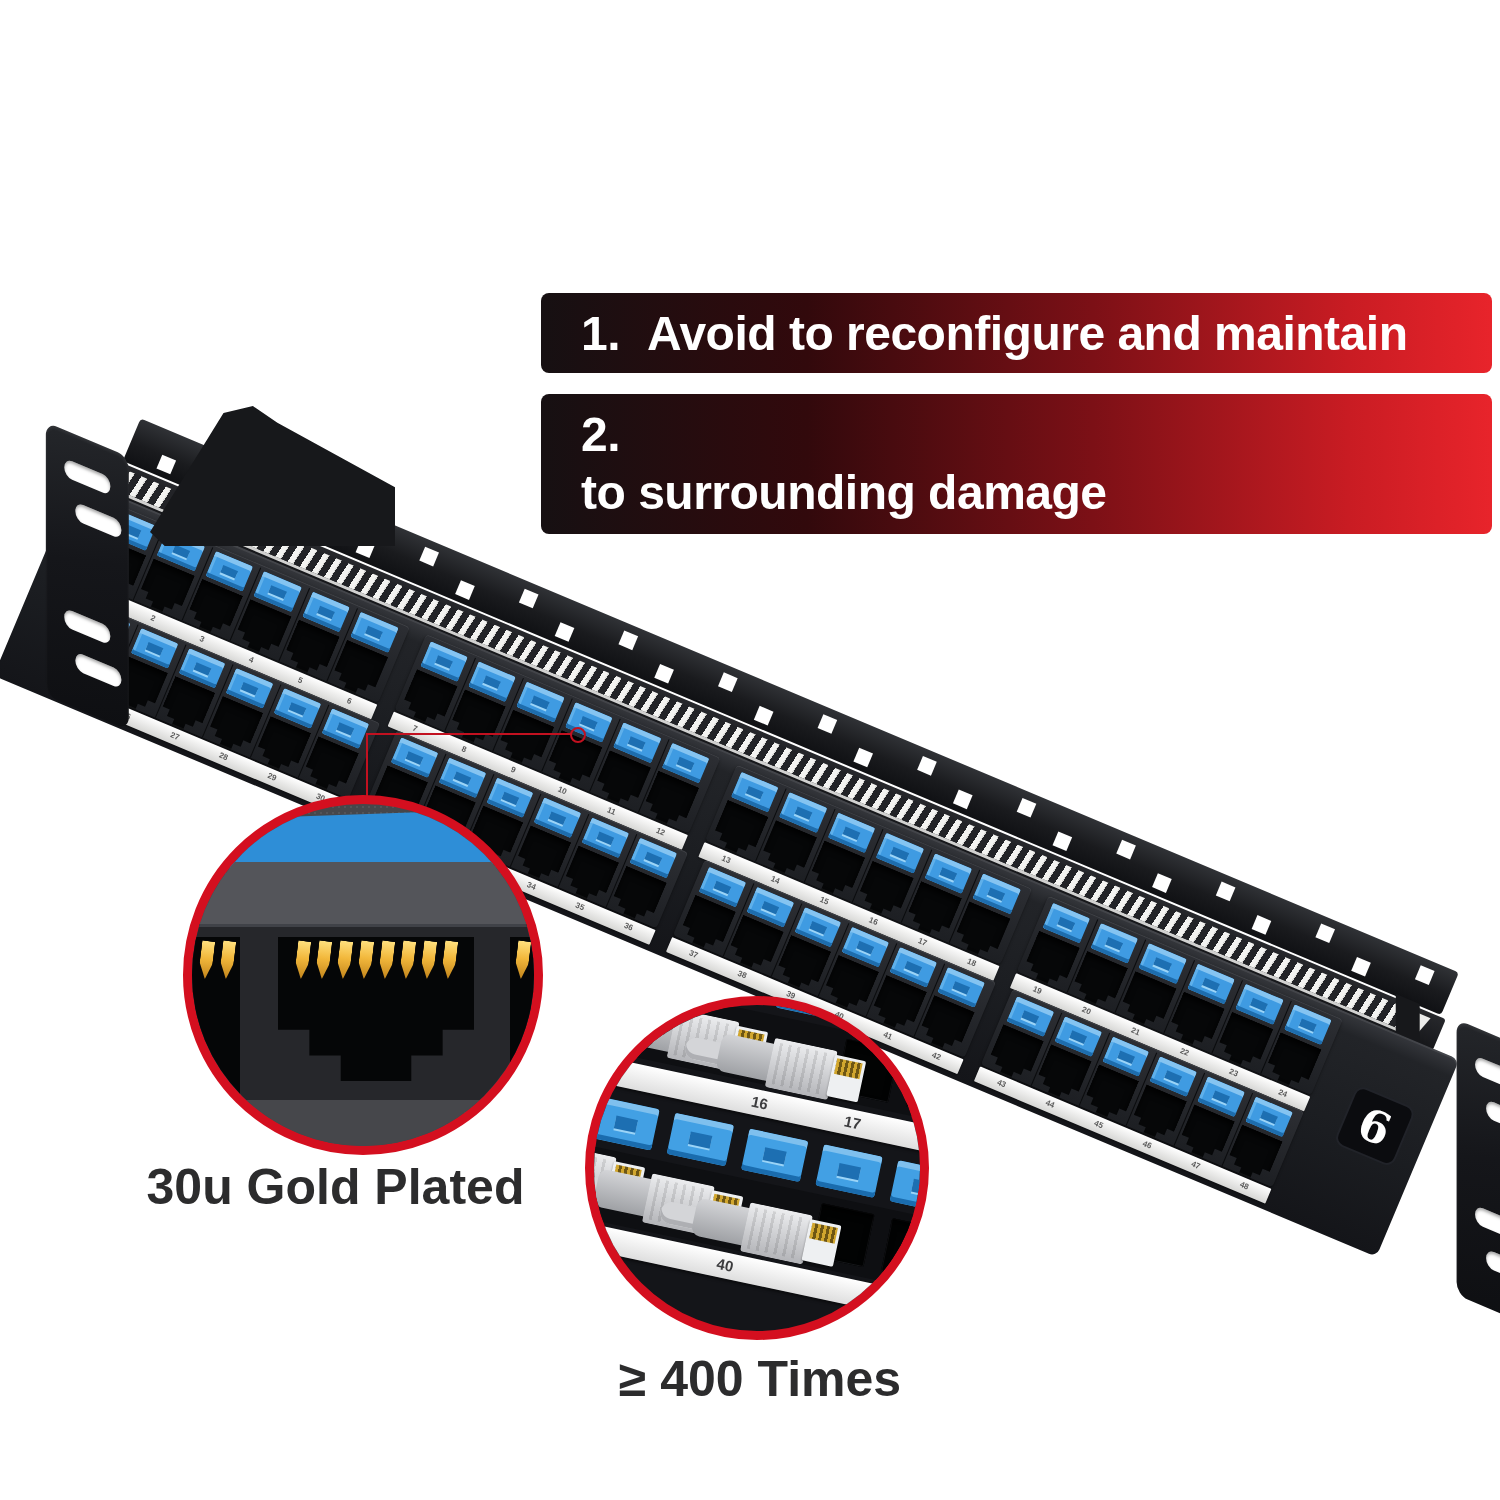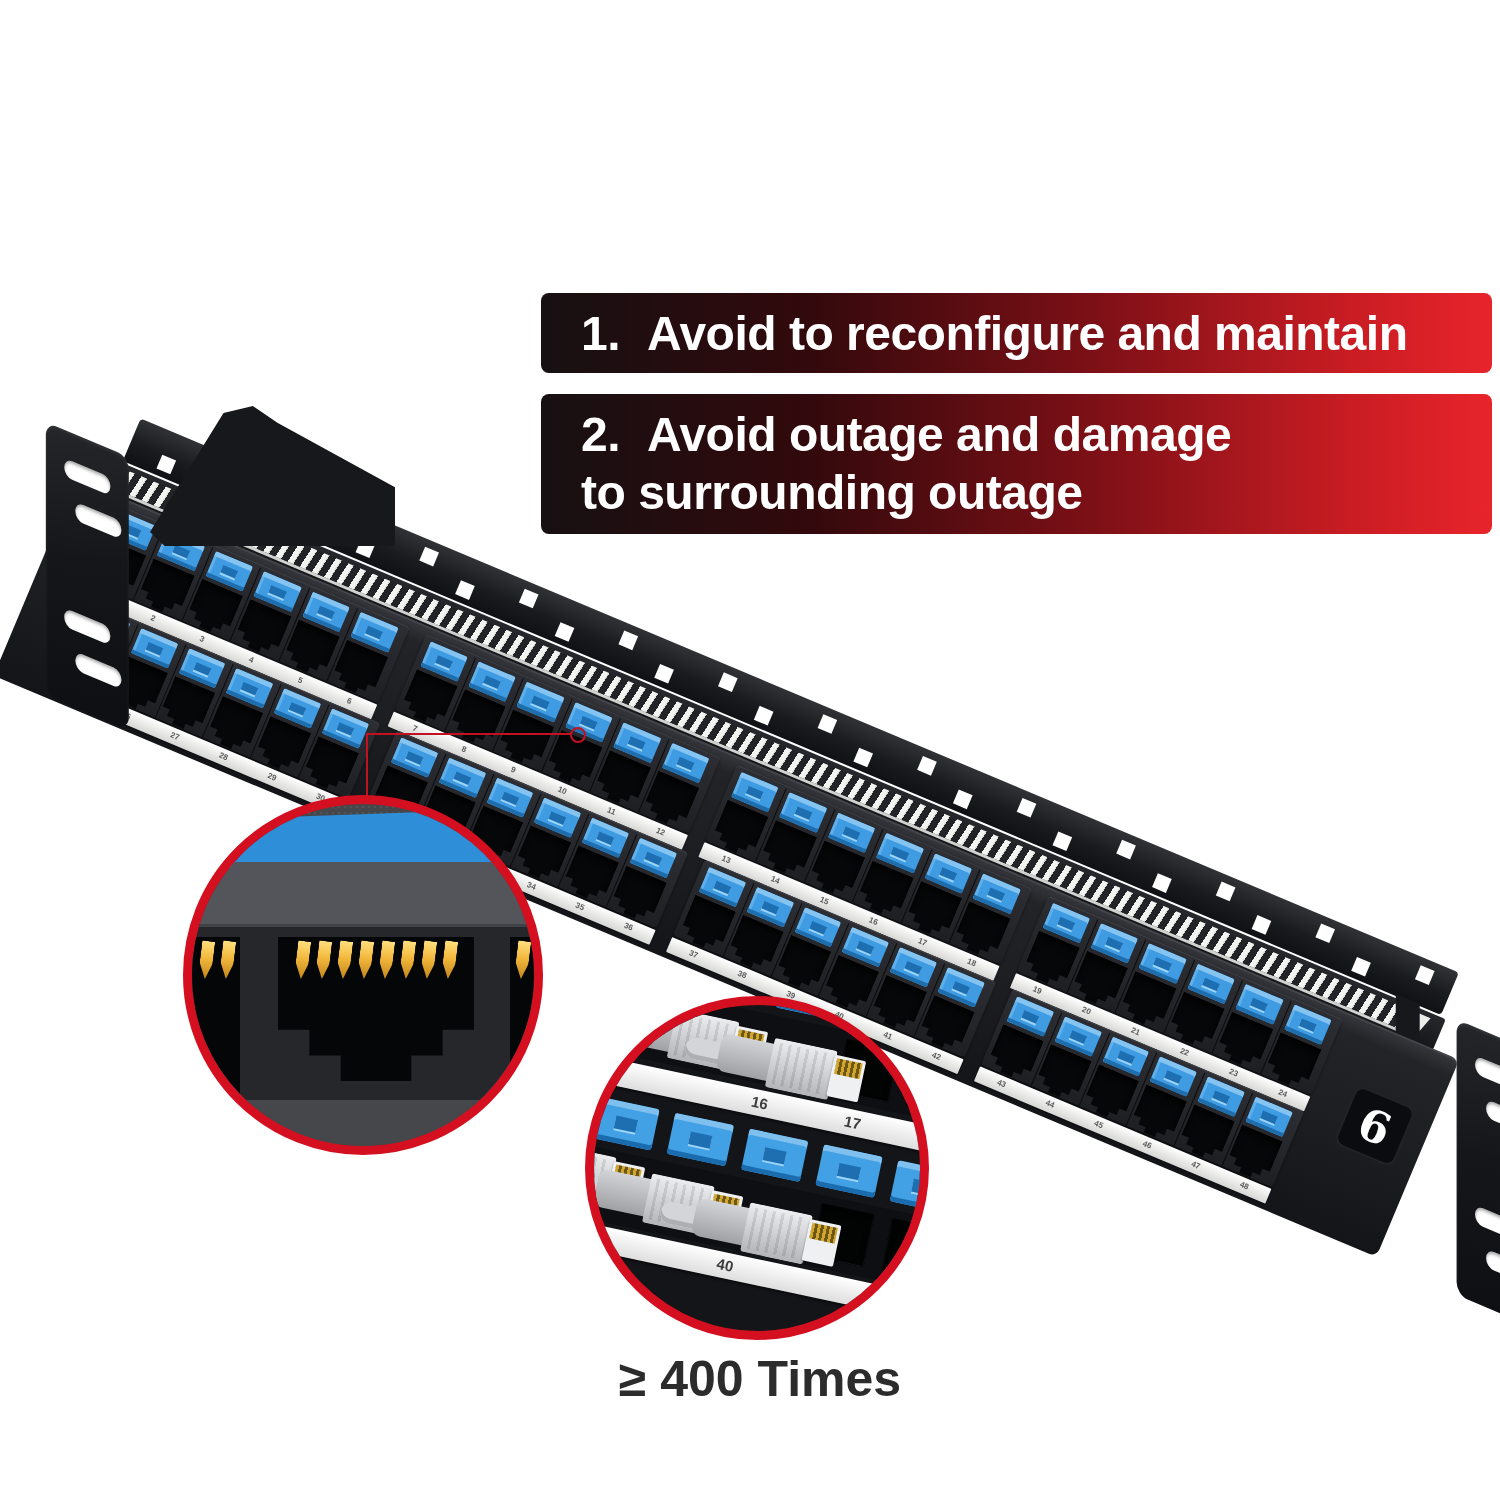--- a/index.html
+++ b/index.html
@@ -152,23 +152,22 @@
 <div class="stage">
 
 
   <div class="banner banner1">
     <span class="bnum">1.</span>
     <span>Avoid to reconfigure and maintain</span>
   </div>
   <div class="banner banner2">
     <div class="bline">
       <span class="bnum">2.</span>
-      <span>Avoid outage and damage</span>
     </div>
-    <div class="bline2">to surrounding outage</div>
+    <div class="bline2">to surrounding damage</div>
   </div>
 
   <div class="panel">
     <div class="rail" id="rail">
         <div class="rail-hole" style="left: 34px; top: 25px;"></div>
         <div class="rail-hole" style="left: 96px; top: 8px;"></div>
         <div class="rail-hole" style="left: 142px; top: 25px;"></div>
         <div class="rail-hole" style="left: 204px; top: 8px;"></div>
         <div class="rail-hole" style="left: 250px; top: 25px;"></div>
         <div class="rail-hole" style="left: 312px; top: 8px;"></div>
@@ -530,20 +529,21 @@
       </div>
       <div class="cg-jack cg-jack-right">
         <div class="cg-pins" id="pinsR">
             <div class="pin"></div>
             <div class="pin"></div>
           </div>
       </div>
     </div>
     <div class="cg-bottom speck"></div>
   </div>
+  <div class="caption cap-gold">30u Gold Plated</div>
 
   <div class="circle circle-insert">
     <div class="ci-rot">
       <div class="ci-ks-row ci-ks-rowA" id="ksRowA">
           <div class="ci-ks"></div>
           <div class="ci-ks"></div>
           <div class="ci-ks"></div>
           <div class="ci-ks"></div>
         </div>
       <div class="ci-jackrow ci-jackrowA">

